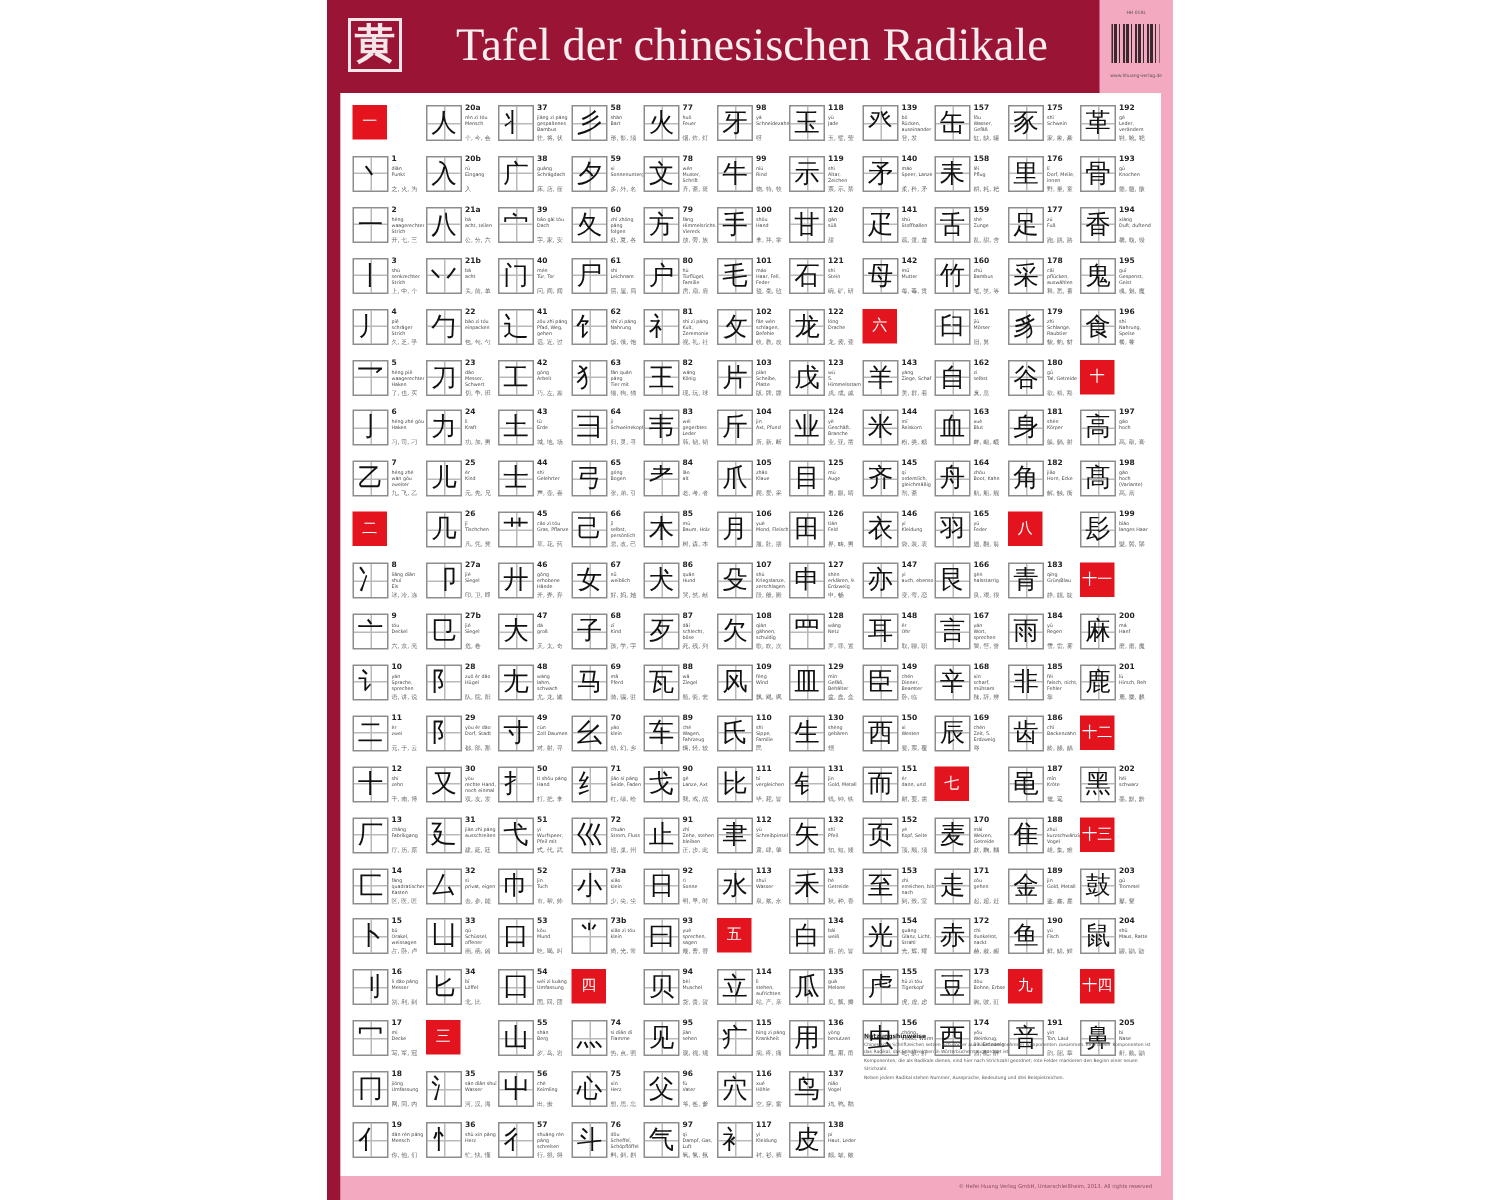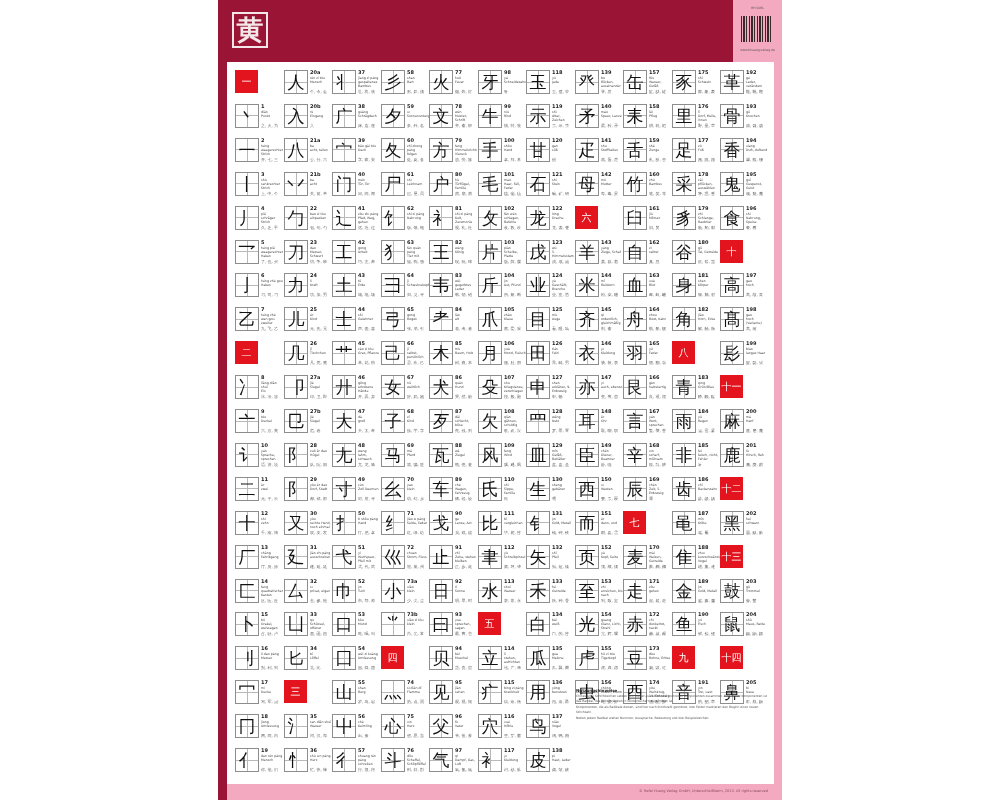--- a/index.html
+++ b/index.html
@@ -30,20 +30,21 @@
   .copyright{position:absolute;right:6px;top:5px;font-size:3.5px;color:#8a4d60;}
   .rightstrip{position:absolute;left:556px;top:62px;width:8px;height:738px;background:#f3a9c0;}
 </style>
 </head>
 <body>
 
 <div class="poster">
   <div class="leftbar"></div>
   <div class="header">
     <div class="logo">黄</div>
+    <div class="title">Tafel der chinesischen Radikale</div>
   </div>
   <div class="barcode-area">
     <div class="barcode-code">HH 01RL</div>
     <div class="barcode"></div>
     <div class="barcode-url">www.hhuang-verlag.de</div>
   </div>
 
   <div class="content" id="grid">
       <div class="stroke" style="left: 8px; top: 8px;">一</div>
       <div class="cell" style="left: 8px; top: 39.9px;">

